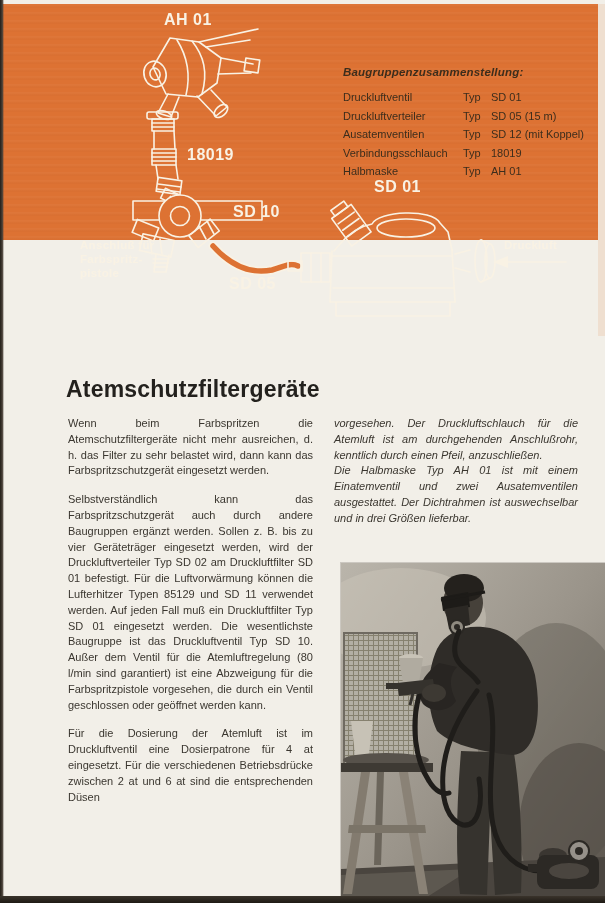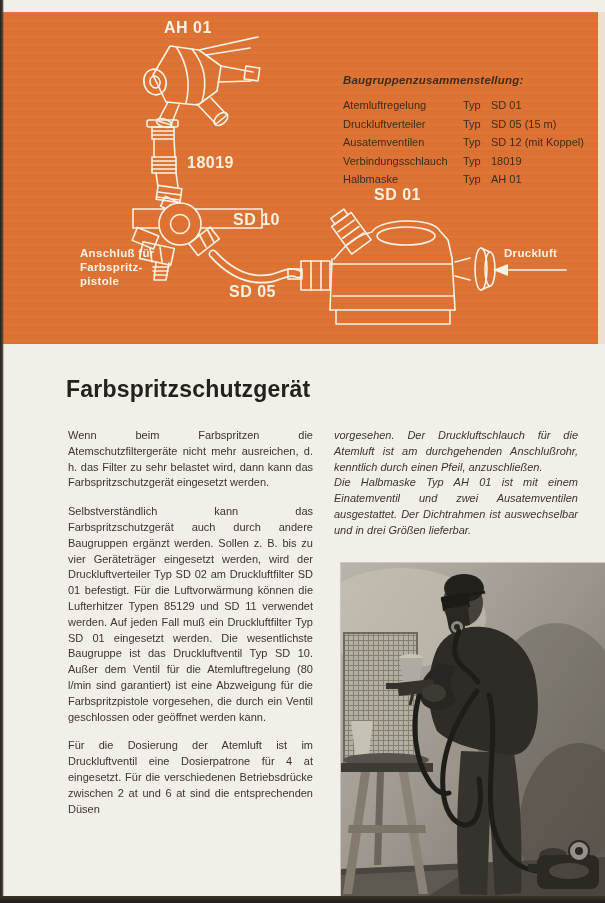--- a/index.html
+++ b/index.html
@@ -12,40 +12,40 @@
     position:relative;width:605px;height:903px;overflow:hidden;
     background:#f2efe8;
   }
   
   .edge-left{position:absolute;left:0;top:0;width:4px;height:903px;
     background:linear-gradient(90deg,#241f19 0%,#4a4138 60%,rgba(74,65,56,0) 100%);z-index:30;}
   .edge-bottom{position:absolute;left:0;top:896px;width:605px;height:7px;
     background:linear-gradient(180deg,#3a332b 0%,#1e1a15 100%);z-index:30;}
   
   .hero{
-    position:absolute;left:0;top:12px;width:605px;height:332px;
+    position:absolute;left:0;top:4px;width:605px;height:236px;
     background:
       repeating-linear-gradient(180deg, rgba(255,255,255,0.03) 0 1px, rgba(0,0,0,0.015) 3px 4px, rgba(255,255,255,0) 4px 8px),
       #dd7233;
   }
   .hero-edge-right{position:absolute;right:0;top:0;width:7px;height:332px;background:#efdfd0;}
   .diagram-svg{position:absolute;left:0;top:0;}
   .dlabel{fill:#f9f2e4;font-family:"Liberation Sans",sans-serif;font-weight:bold;}
   .dlabel-big{font-size:16px;letter-spacing:0.5px;}
   .dlabel-small{font-size:11.5px;letter-spacing:0.3px;}
   
   .parts-list{position:absolute;left:343px;top:62px;width:252px;color:#3c2d1c;}
   .parts-title{font-size:11.5px;font-weight:bold;margin:0 0 10px 0;letter-spacing:0.2px;font-style:italic;}
   .part-row{display:grid;grid-template-columns:120px 28px 1fr;font-size:11px;line-height:18.5px;}
   
   .article-title{
     position:absolute;left:66px;top:376px;margin:0;
     font-size:23px;font-weight:bold;color:#23211d;letter-spacing:0.2px;
   }
-  .col{position:absolute;top:428px;width:245px;color:#3a362f;
+  .col{position:absolute;top:416px;width:245px;color:#3a362f;
     font-size:11px;line-height:15.8px;text-align:justify;}
   .col-left{left:68px;}
   .col-right{left:334px;width:244px;font-style:italic;}
   .col p{margin:0 0 13px 0;}
   .col-right p{margin:0;}
   
   .photo{position:absolute;left:341px;top:563px;width:264px;height:334px;
     box-shadow:0 0 0 1px rgba(90,84,74,0.25);}
 </style>
 </head>
@@ -137,21 +137,21 @@
       <text class="dlabel dlabel-big" x="374" y="188">SD 01</text>
       <text class="dlabel dlabel-small" x="504" y="245">Druckluft</text>
       <text class="dlabel dlabel-small" x="80" y="245">Anschluß für</text>
       <text class="dlabel dlabel-small" x="80" y="259">Farbspritz-</text>
       <text class="dlabel dlabel-small" x="80" y="273">pistole</text>
     </svg>
 
     <div class="parts-list">
       <p class="parts-title">Baugruppenzusammenstellung:</p>
       <div class="part-row">
-        <span>Atemluftregelung</span>
+        <span>Druckluftventil</span>
         <span>Typ</span>
         <span>SD 01</span>
       </div>
       <div class="part-row">
         <span>Druckluftverteiler</span>
         <span>Typ</span>
         <span>SD 05 (15 m)</span>
       </div>
       <div class="part-row">
         <span>Ausatemventilen</span>
@@ -166,21 +166,21 @@
       <div class="part-row">
         <span>Halbmaske</span>
         <span>Typ</span>
         <span>AH 01</span>
       </div>
     </div>
 
     <div class="hero-edge-right"></div>
   </div>
 
-  <h1 class="article-title">Farbspritzschutzgerät</h1>
+  <h1 class="article-title">Atemschutzfiltergeräte</h1>
 
   <div class="col col-left">
     <p>Wenn beim Farbspritzen die Atemschutzfiltergeräte nicht mehr ausreichen, d. h. das Filter zu sehr belastet wird, dann kann das Farbspritzschutzgerät eingesetzt werden.</p>
     <p>Selbstverständlich kann das Farbspritzschutzgerät auch durch andere Baugruppen ergänzt werden. Sollen z. B. bis zu vier Geräteträger eingesetzt werden, wird der Druckluftverteiler Typ SD 02 am Druckluftfilter SD 01 befestigt. Für die Luftvorwärmung können die Lufterhitzer Typen 85129 und SD 11 verwendet werden. Auf jeden Fall muß ein Druckluftfilter Typ SD 01 eingesetzt werden. Die wesentlichste Baugruppe ist das Druckluftventil Typ SD 10. Außer dem Ventil für die Atemluftregelung (80 l/min sind garantiert) ist eine Abzweigung für die Farbspritzpistole vorgesehen, die durch ein Ventil geschlossen oder geöffnet werden kann.</p>
     <p>Für die Dosierung der Atemluft ist im Druckluftventil eine Dosierpatrone für 4 at eingesetzt. Für die verschiedenen Betriebsdrücke zwischen 2 at und 6 at sind die entsprechenden Düsen</p>
   </div>
 
   <div class="col col-right">
     <p>vorgesehen. Der Druckluftschlauch für die Atemluft ist am durchgehenden Anschlußrohr, kenntlich durch einen Pfeil, anzuschließen.</p>
     <p>Die Halbmaske Typ AH 01 ist mit einem Einatemventil und zwei Ausatemventilen ausgestattet. Der Dichtrahmen ist auswechselbar und in drei Größen lieferbar.</p>

